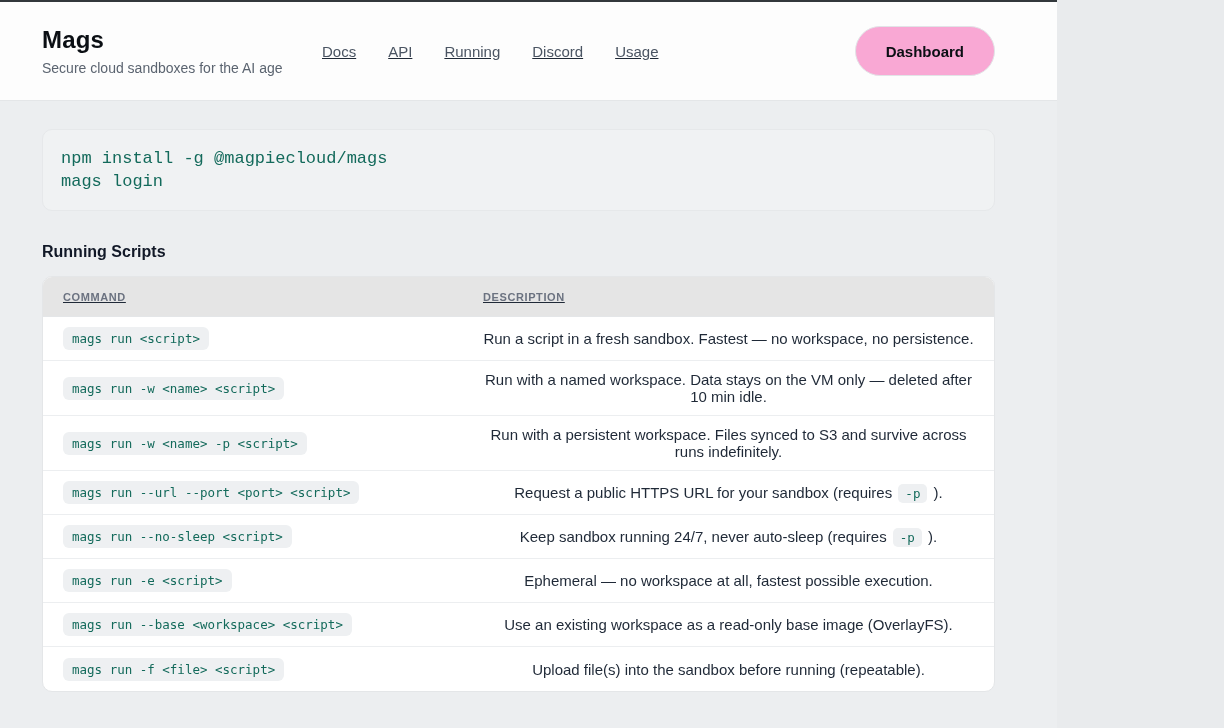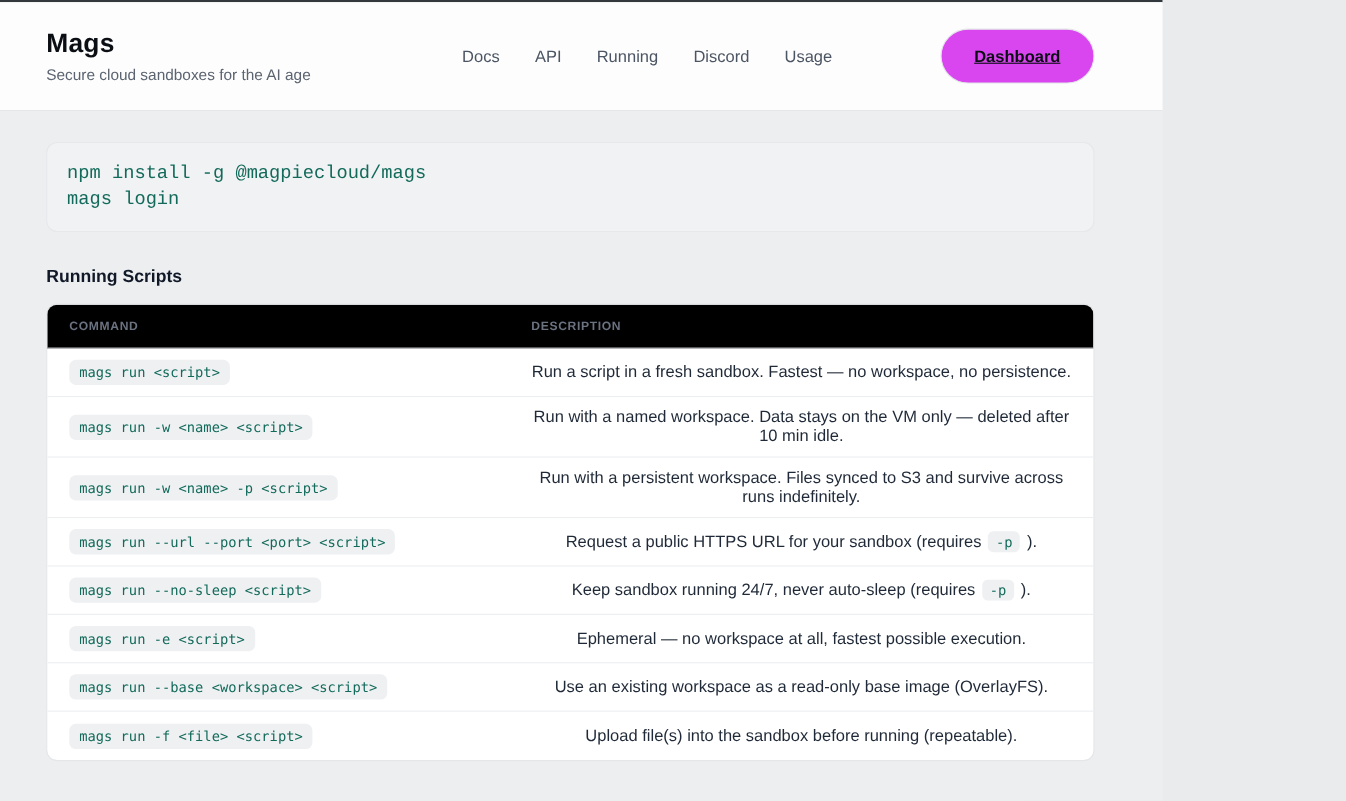--- a/index.html
+++ b/index.html
@@ -36,41 +36,40 @@
     color: #0b0f14;
     letter-spacing: 0.2px;
   }
   .brand-tagline {
     font-size: 14px;
     color: #5b6470;
   }
   .main-nav {
     flex: 1;
     display: flex;
-    justify-content: center;
     gap: 32px;
+    text-decoration: underline;
   }
   .nav-link {
     font-size: 15px;
     color: #4b5563;
     text-decoration: none;
     cursor: pointer;
   }
   .dashboard-button {
-    background: #d946ef;
+    background: #f9a8d4;
     border: 1px solid #e2e4e7;
     border-radius: 26px;
     height: 50px;
     padding: 0 30px;
     font-family: "Liberation Sans", sans-serif;
     font-size: 15px;
     font-weight: 700;
     color: #0b0f14;
     cursor: pointer;
-    text-decoration: underline;
   }
 
   
   .content {
     padding: 28px 62px 0 42px;
   }
   .section-heading {
     font-size: 16px;
     font-weight: 700;
     color: #111827;
@@ -95,22 +94,23 @@
 
   
   .cmd-table {
     background: #ffffff;
     border: 1px solid #e4e6e8;
     border-radius: 10px;
     overflow: hidden;
   }
   .thead {
     display: flex;
-    background: #000000;
+    background: #e5e5e5;
     border-bottom: 1px solid #e4e6e8;
+    text-decoration: underline;
   }
   .th {
     font-size: 11px;
     font-weight: 700;
     letter-spacing: 0.6px;
     text-transform: uppercase;
     color: #6b7280;
     padding: 14px 20px 13px 20px;
   }
   .trow {

